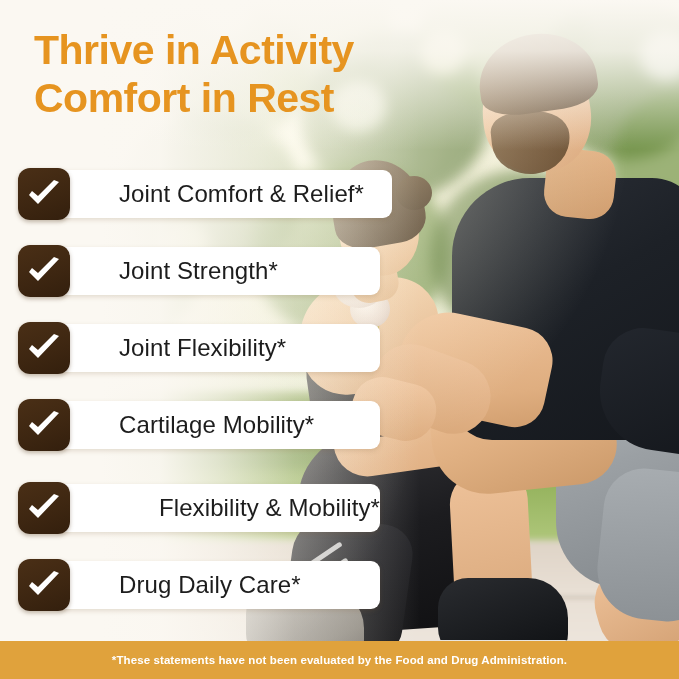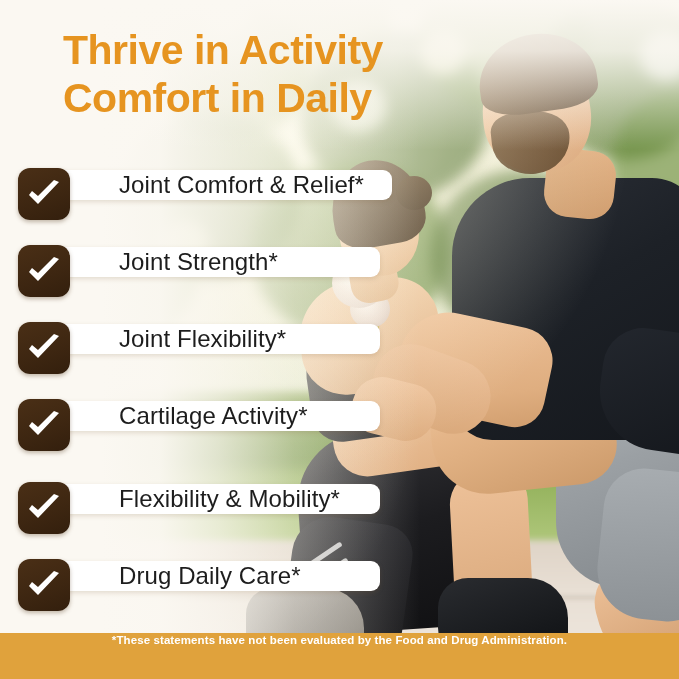--- a/index.html
+++ b/index.html
@@ -237,30 +237,29 @@
   }
   .headline .line{
     display:block;
     font-family:"Liberation Sans", sans-serif;
     font-weight:bold;
     font-size:41px;
     line-height:48px;
     letter-spacing:-0.5px;
     color:#e69420;
     white-space:nowrap;
-    margin-left:29px;
   }
 
   
   .rows{position:absolute;left:0;top:0;width:679px;height:679px;z-index:7;}
   .row{
     position:absolute;left:18px;height:52px;display:flex;align-items:center;
   }
   .bar{
-    position:absolute;left:38px;top:2px;height:30px;
+    position:absolute;left:38px;top:2px;height:48px;
     background:#ffffff;
     border-radius:9px;
     box-shadow:0 2px 5px rgba(120,90,50,.18);
     display:flex;align-items:center;
   }
   .bar-label{
     margin-left:63px;
     font-family:"Liberation Sans", sans-serif;
     font-size:24px;
     color:#1d1d1d;
@@ -271,23 +270,23 @@
     position:absolute;left:0;top:0;width:52px;height:52px;
     background:linear-gradient(160deg,#4a2f16 0%,#3d2611 60%,#331f0d 100%);
     border-radius:12px;
     box-shadow:0 2px 4px rgba(80,55,25,.35);
     z-index:2;
   }
   .chk svg{position:absolute;left:9px;top:12px;}
 
   
   .footer{
-    position:absolute;left:0;bottom:0;width:679px;height:46px;
+    position:absolute;left:0;bottom:0;width:679px;height:38px;
     background:#e0a23c;
-    display:flex;flex-direction:column;align-items:center;
+    display:flex;flex-direction:row;align-items:center;justify-content:center;
     z-index:9;
   }
   .footer .fl{
     font-family:"Liberation Sans", sans-serif;
     font-weight:bold;font-size:11.5px;line-height:15px;color:#ffffff;
     white-space:nowrap;letter-spacing:.1px;
   }
 </style>
 </head>
 <body>
@@ -366,21 +365,21 @@
       <div class="man-hair"></div>
     </div>
 
     <div class="sunwash"></div>
     <div class="leftfade"></div>
     <div class="topfade"></div>
   </div>
 
   <div class="headline">
     <span class="line">Thrive in Activity</span>
-    <span class="line">Comfort in Daily</span>
+    <span class="line">Comfort in Rest</span>
   </div>
 
   <div class="rows">
 
     <div class="row" style="top:168px;">
       <div class="bar" style="width:336px;">
         <span class="bar-label">Joint Comfort &amp; Relief*</span>
       </div>
       <div class="chk">
         <svg width="34" height="28" viewBox="0 0 34 28" aria-hidden="true">
@@ -406,31 +405,31 @@
       </div>
       <div class="chk">
         <svg width="34" height="28" viewBox="0 0 34 28" aria-hidden="true">
           <path d="M2 15 L11 24 L32 2 L27 0 L11 16 L5 11 Z" fill="#ffffff"></path>
         </svg>
       </div>
     </div>
 
     <div class="row" style="top:399px;">
       <div class="bar" style="width:324px;">
-        <span class="bar-label">Cartilage Activity*</span>
+        <span class="bar-label">Cartilage Mobility*</span>
       </div>
       <div class="chk">
         <svg width="34" height="28" viewBox="0 0 34 28" aria-hidden="true">
           <path d="M2 15 L11 24 L32 2 L27 0 L11 16 L5 11 Z" fill="#ffffff"></path>
         </svg>
       </div>
     </div>
 
     <div class="row" style="top:482px;">
-      <div class="bar" style="width:324px;">
+      <div class="bar" style="width:324px;justify-content:flex-end;">
         <span class="bar-label">Flexibility &amp; Mobility*</span>
       </div>
       <div class="chk">
         <svg width="34" height="28" viewBox="0 0 34 28" aria-hidden="true">
           <path d="M2 15 L11 24 L32 2 L27 0 L11 16 L5 11 Z" fill="#ffffff"></path>
         </svg>
       </div>
     </div>
 
     <div class="row" style="top:559px;">

